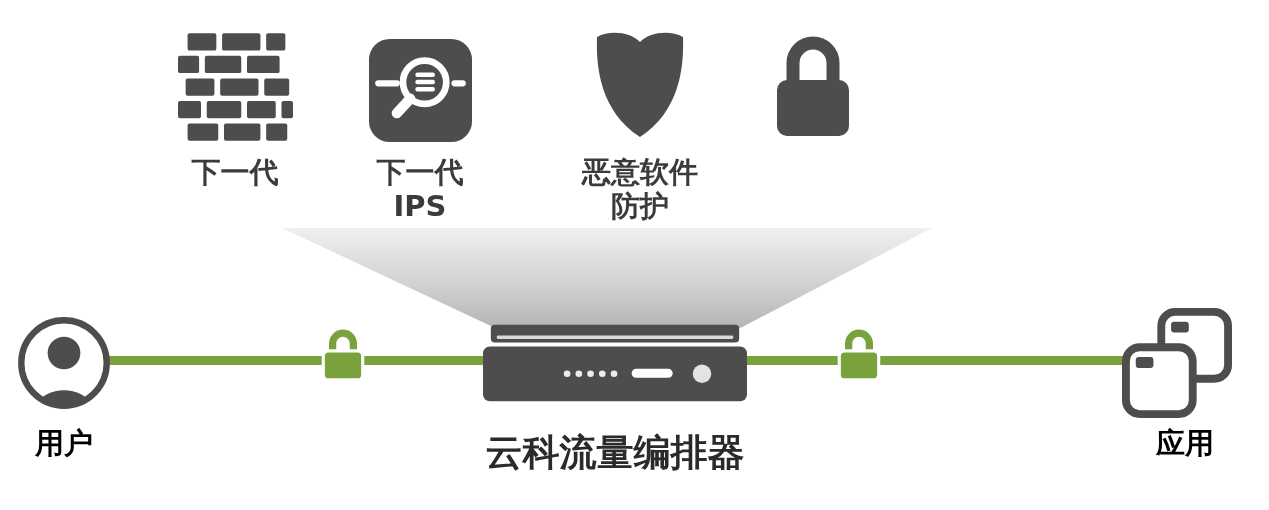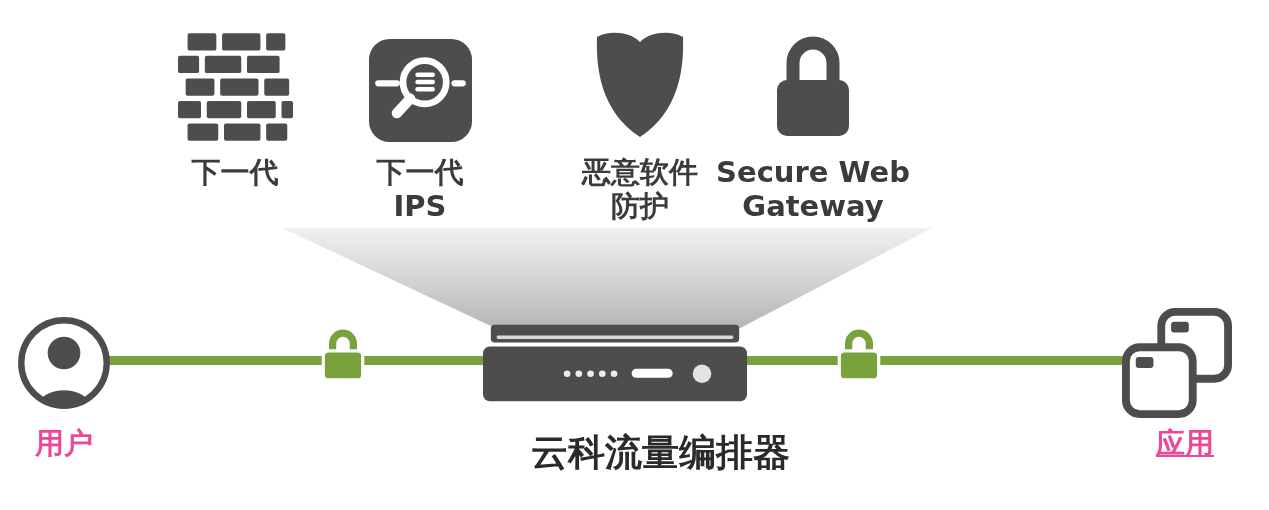--- a/index.html
+++ b/index.html
@@ -23,24 +23,24 @@
   
   .link-line{position:absolute;left:58px;top:356px;width:1132px;height:9px;background:#7aa23c;z-index:2;}
 
   .node{position:absolute;z-index:3;}
   .user-node{left:14px;top:313px;}
   .lock-left{left:320px;top:327px;}
   .lock-right{left:836px;top:327px;}
   .device-node{left:483px;top:324px;}
   .apps-node{left:1122px;top:308px;}
 
-  .bottom-label{position:absolute;z-index:4;font-weight:bold;text-align:center;color:#ec4899;}
+  .bottom-label{position:absolute;z-index:4;font-weight:bold;text-align:center;color:#000000;}
   .user-label{left:8px;top:424px;width:112px;font-size:29px;}
-  .device-label{left:440px;top:428px;width:350px;font-size:37px;color:#2b292a;text-align:right;}
-  .app-label{left:1130px;top:424px;width:110px;font-size:29px;text-decoration:underline;}
+  .device-label{left:440px;top:428px;width:350px;font-size:37px;color:#2b292a;}
+  .app-label{left:1130px;top:424px;width:110px;font-size:29px;}
 </style>
 </head>
 <body>
 
 <div class="canvas">
 
   <div class="funnel"></div>
 
   <div class="link-line"></div>
 
@@ -101,24 +101,20 @@
     </div>
   </div>
 
   <div class="service svc-4">
     <div class="icon">
       <svg width="100" height="112" viewBox="0 0 100 112">
         <path d="M30 52 V33 a20 20 0 0 1 40 0 V52" fill="none" stroke="#4e4c4d" stroke-width="13"></path>
         <rect x="14" y="50" width="72" height="56" rx="10" fill="#4e4c4d"></rect>
       </svg>
     </div>
-    <div class="label">
-      <span>Secure Web</span><br>
-      <span>Gateway</span>
-    </div>
   </div>
 
 
   <div class="node user-node">
     <span>
       <svg width="100" height="100" viewBox="0 0 110 110">
         <defs>
             <clipPath id="userclip">
               <circle cx="55" cy="55" r="47"></circle>
             </clipPath>

